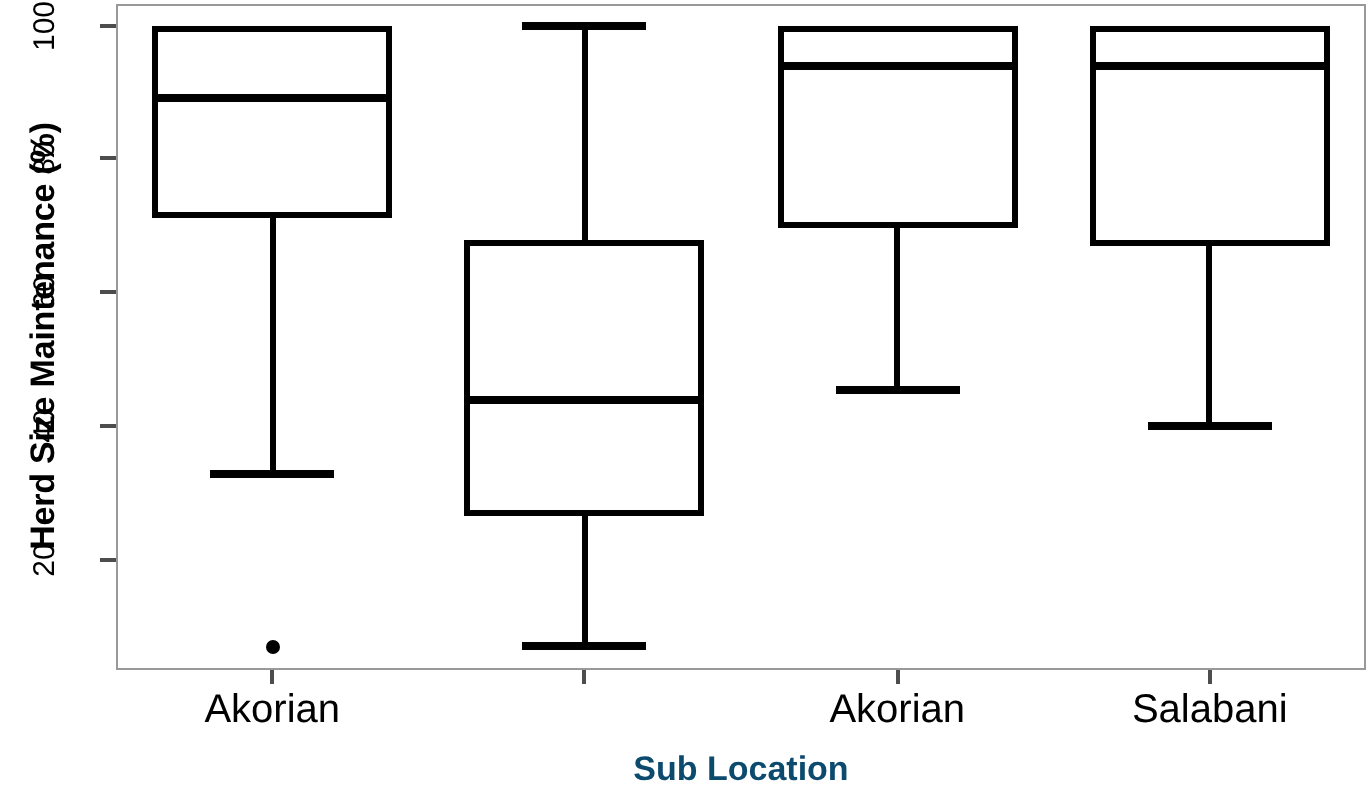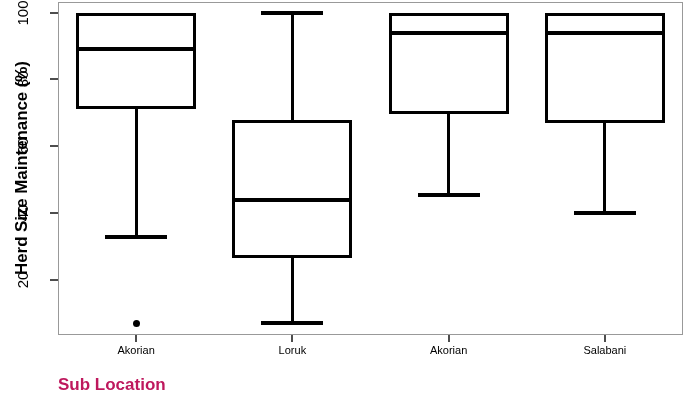--- a/index.html
+++ b/index.html
@@ -34,24 +34,24 @@
     color: #000000;
     white-space: nowrap;
     letter-spacing: -0.1px;
   }
   
   #xlabel {
     position: absolute;
     left: 58px;
     top: 375px;
     width: 625px;
-    text-align: left;
+    text-align: center;
     font-size: 17px;
     font-weight: bold;
-    color: #be185d;
+    color: #0c4a6e;
   }
   
   #panel {
     position: absolute;
     left: 58px;
     top: 2px;
     width: 625px;
     height: 333px;
     border: 1px solid #999999;
     box-sizing: border-box;
@@ -82,21 +82,21 @@
     top: 335px;
     width: 2px;
     height: 7px;
     background: #4d4d4d;
   }
   .xticklabel {
     position: absolute;
     top: 344px;
     width: 160px;
     text-align: center;
-    font-size: 11px;
+    font-size: 20px;
     color: #000000;
   }
   
   .bp-box {
     position: absolute;
     border: 3px solid #000000;
     box-sizing: border-box;
     background: transparent;
   }
   .bp-median {
@@ -172,18 +172,17 @@
         <div class="bp-box" style="left: 544.875px; top: 12.5px; width: 120px; height: 110.344px;"></div>
         <div class="bp-median" style="left: 544.875px; top: 30.5625px; width: 120px;"></div>
       </div>
     </div>
 
   <div id="xlabel">Sub Location</div>
 
 <div class="xtick" style="left: 135.125px;"></div>
     <div class="xticklabel" style="left: 56.125px;">Akorian</div>
     <div class="xtick" style="left: 291.375px;"></div>
-    <div class="xticklabel" style="left: 212.375px;">Loruk</div>
     <div class="xtick" style="left: 447.625px;"></div>
     <div class="xticklabel" style="left: 368.625px;">Akorian</div>
     <div class="xtick" style="left: 603.875px;"></div>
     <div class="xticklabel" style="left: 524.875px;">Salabani</div>
   </div>
 
 </body></html>

